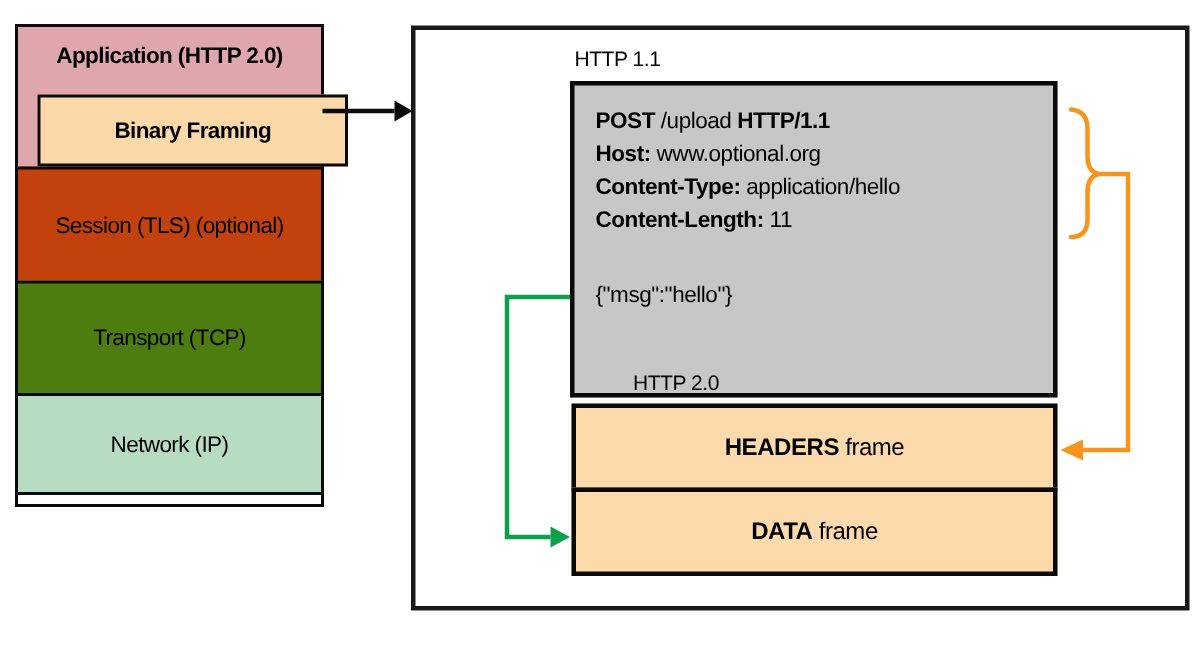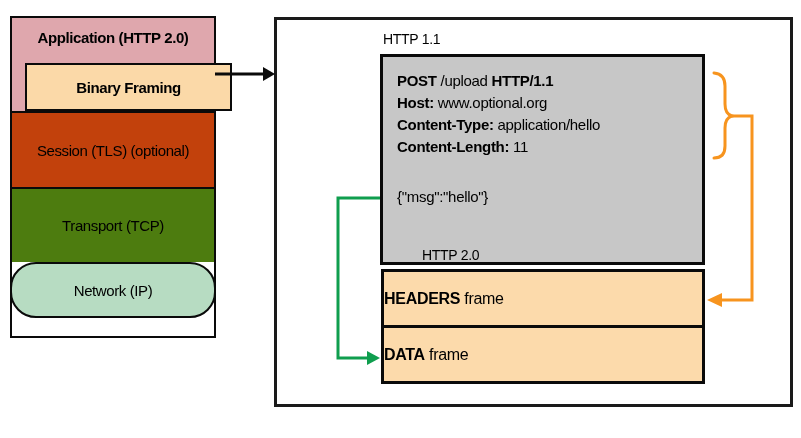--- a/index.html
+++ b/index.html
@@ -10,37 +10,37 @@
   .abs{position:absolute;box-sizing:border-box;}
   
   .stack-outer{left:10px;top:16px;width:206px;height:322px;border:2px solid #0a0a0a;background:#fff;}
   .sec{left:10px;width:206px;border-left:2px solid #0a0a0a;border-right:2px solid #0a0a0a;
        display:flex;align-items:center;justify-content:center;text-align:center;}
   .sec-app{top:16px;height:95px;background:#dfa7ad;border-top:2px solid #0a0a0a;
            align-items:flex-start;}
   .sec-app .lbl{margin-top:11px;}
   .sec-session{top:111px;height:76px;background:#c2410c;border-top:2px solid #0a0a0a;}
   .sec-transport{top:187px;height:75px;background:#4d7c0f;border-top:2px solid #0a0a0a;}
-  .sec-network{top:262px;height:56px;background:#b7dcc2;border-top:2px solid #0a0a0a;border-bottom:2px solid #0a0a0a;border-radius:26px;}
+  .sec-network{top:262px;height:68px;background:#b7dcc2;border-top:2px solid #0a0a0a;border-bottom:2px solid #0a0a0a;}
   .binary-box{left:25px;top:63px;width:207px;height:48px;background:#fbd9a8;border:2px solid #0a0a0a;
               display:flex;align-items:center;justify-content:center;}
   .stack-lbl-bold{font-weight:700;font-size:15px;letter-spacing:-0.4px;}
   .stack-lbl{font-weight:400;font-size:15px;letter-spacing:-0.4px;}
   
   .panel{left:274px;top:17px;width:519px;height:390px;border:3px solid #1a1a1a;background:#fff;}
   .proto-lbl{font-size:14px;font-weight:400;letter-spacing:-0.3px;}
   .http11-lbl{left:383px;top:31px;}
   .http20-lbl{left:383px;top:247px;margin-left:39px;}
   .request-box{left:380px;top:54px;width:325px;height:211px;background:#c7c7c7;border:3px solid #0a0a0a;
                padding:13px 0 0 14px;font-size:15px;letter-spacing:-0.3px;}
   .req-line{height:22px;line-height:22px;white-space:pre;}
   .req-blank{height:28px;}
   .b{font-weight:700;}
   .frame-box{left:381px;width:324px;background:#fcdaab;border:3px solid #0a0a0a;
-             display:flex;align-items:center;font-size:16px;letter-spacing:-0.3px;}
+             display:flex;align-items:center;justify-content:center;font-size:16px;letter-spacing:-0.3px;}
   .headers-frame{top:269px;height:59px;}
   .data-frame{top:325px;height:59px;}
   
   .overlay{left:0;top:0;width:801px;height:438px;pointer-events:none;}
 </style>
 </head>
 <body>
 
 <div class="canvas">
 

